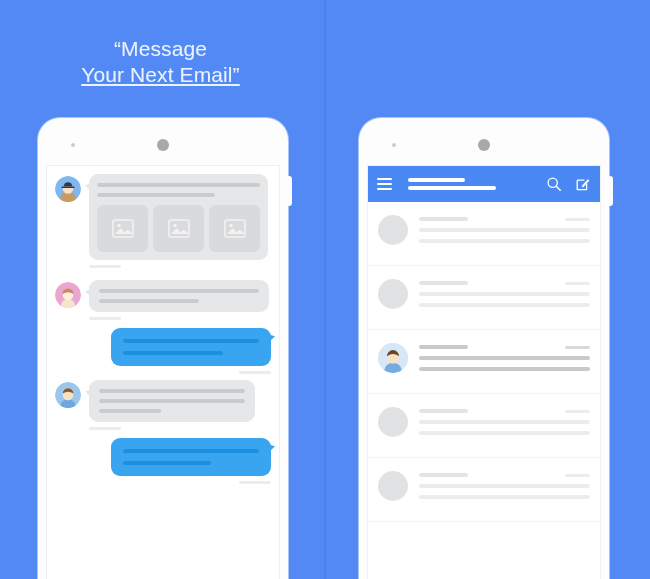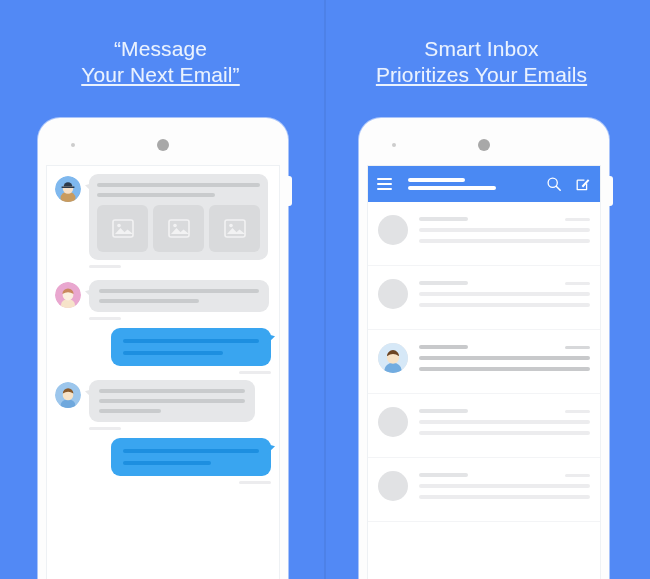--- a/index.html
+++ b/index.html
@@ -368,24 +368,20 @@
           </div>
 
         </div>
 
       </div>
     </div>
   </div>
 
   <div class="panel">
 
-    <div class="headline">
-      <span>Smart Inbox</span>
-      <span class="l2">Prioritizes Your Emails</span>
-    </div>
 
     <div class="phone">
       <div class="phone-side-btn"></div>
       <div class="phone-cam"></div>
       <div class="phone-speaker"></div>
 
       <div class="screen">
 
         <div class="appbar">
           <div class="hamburger">

